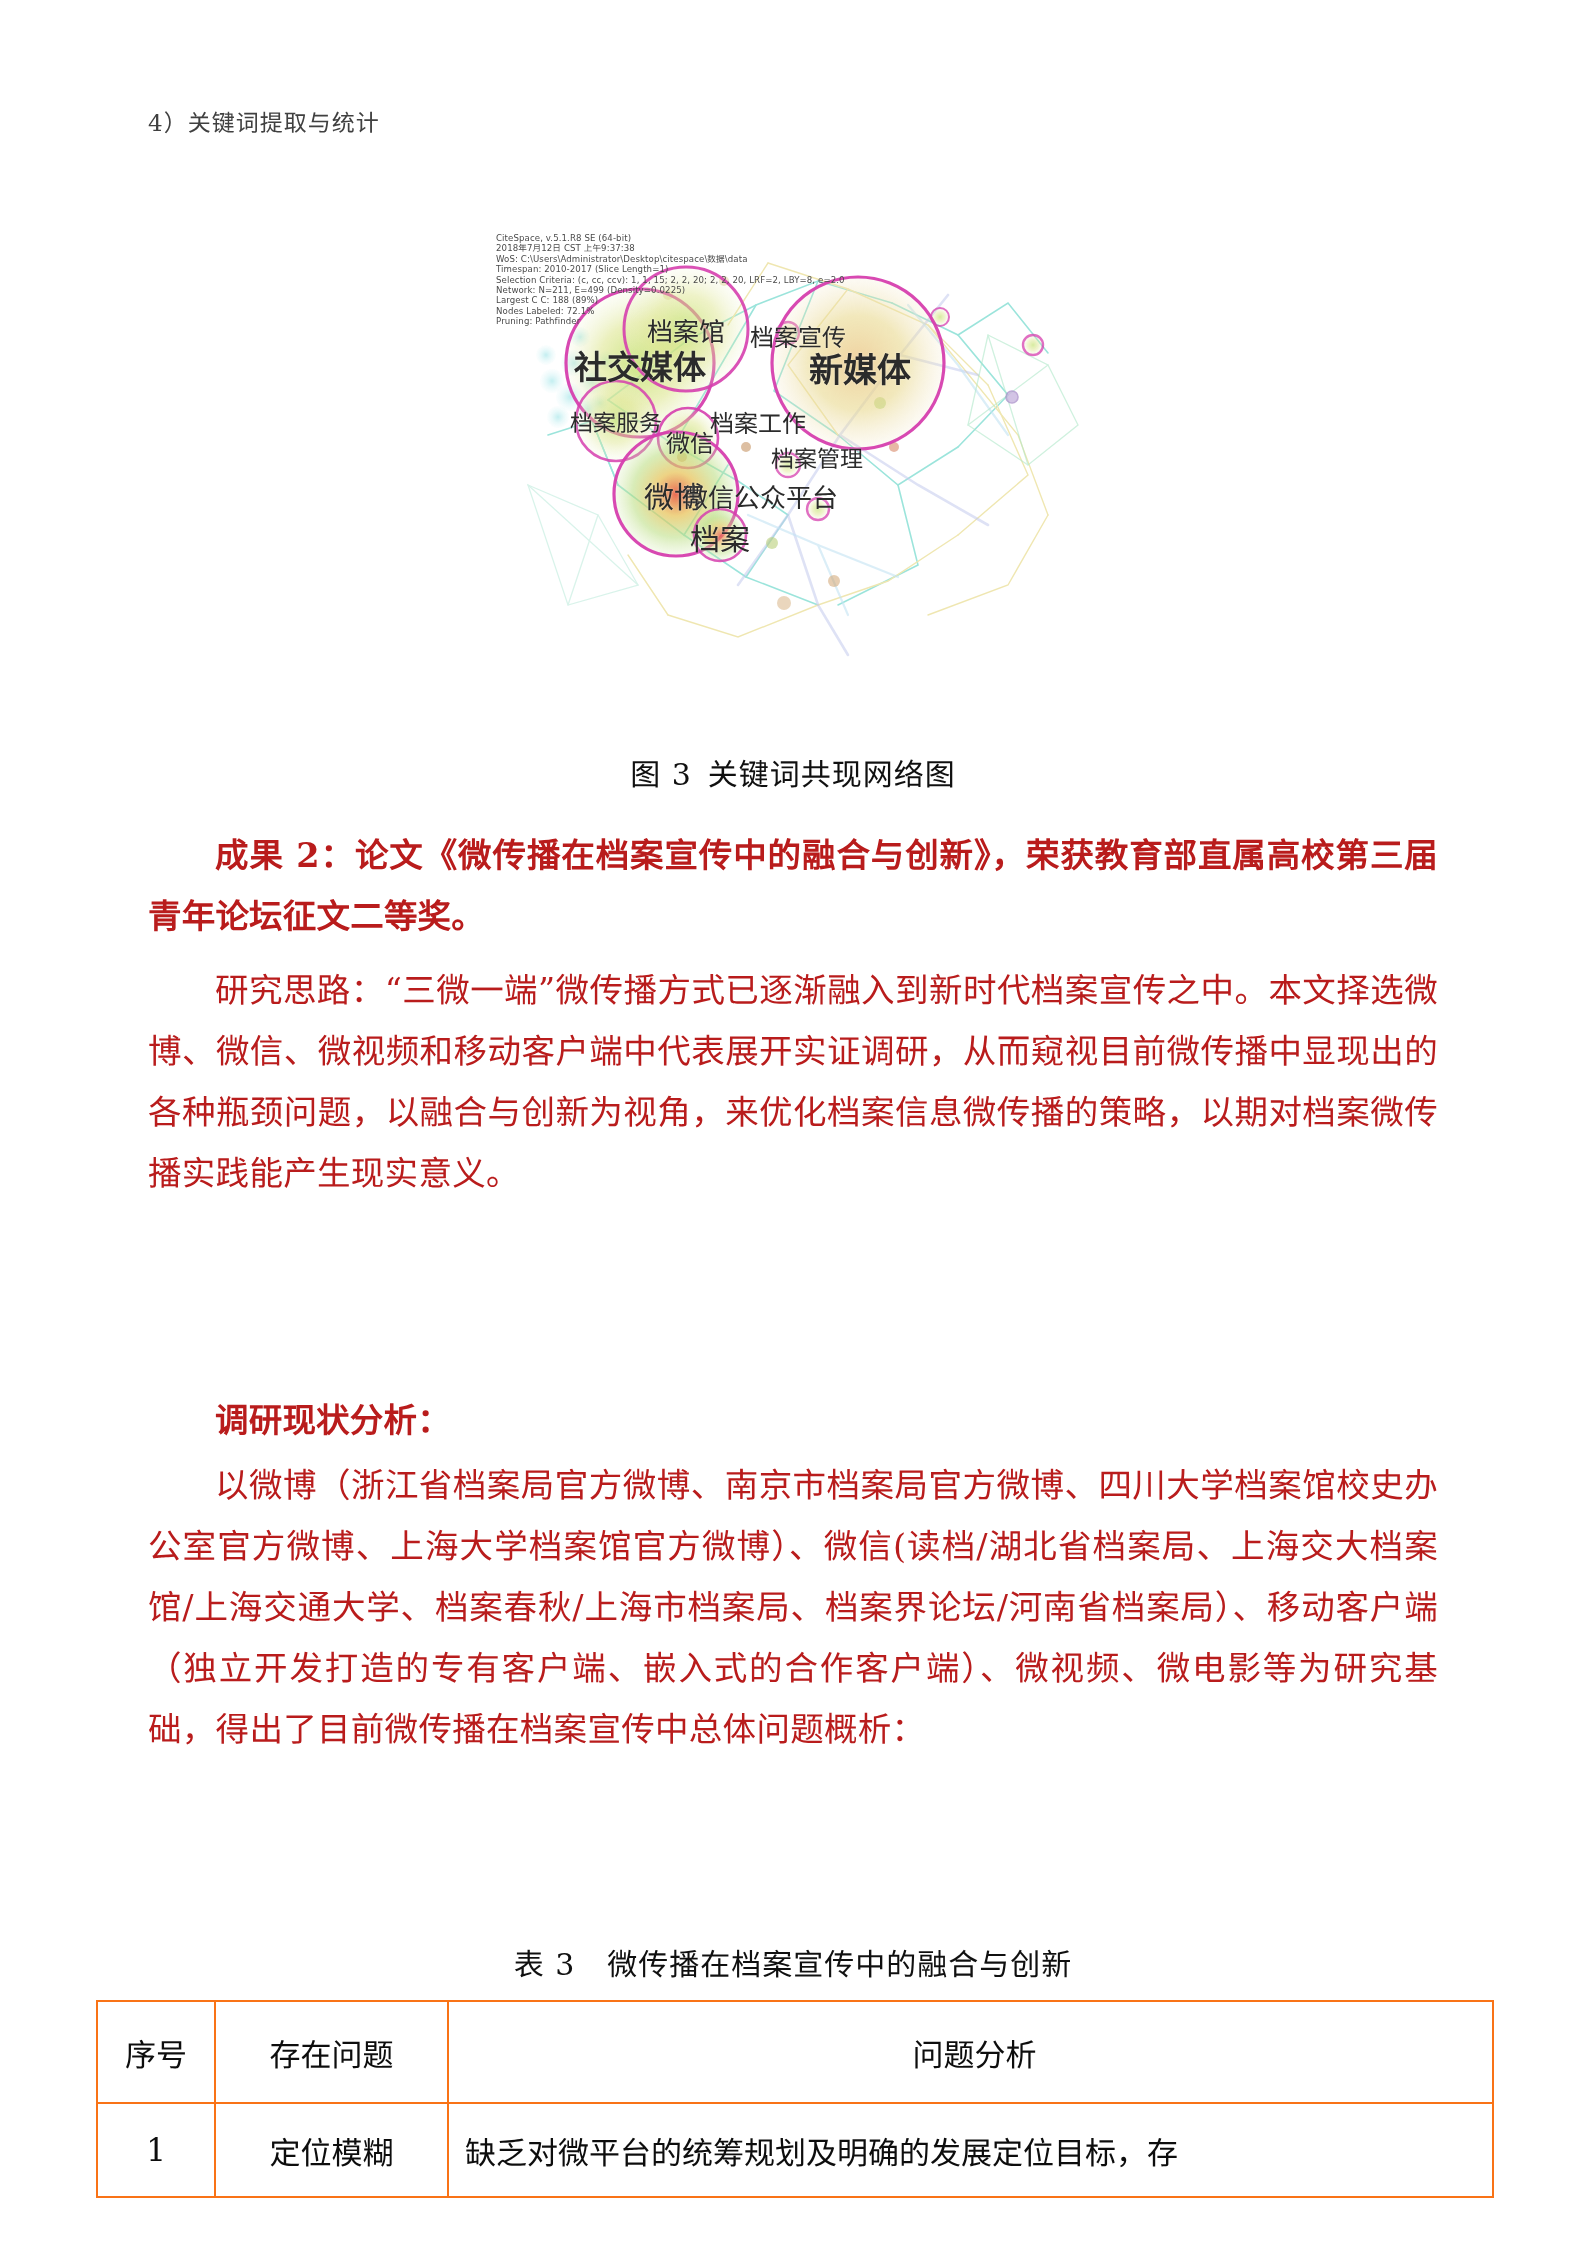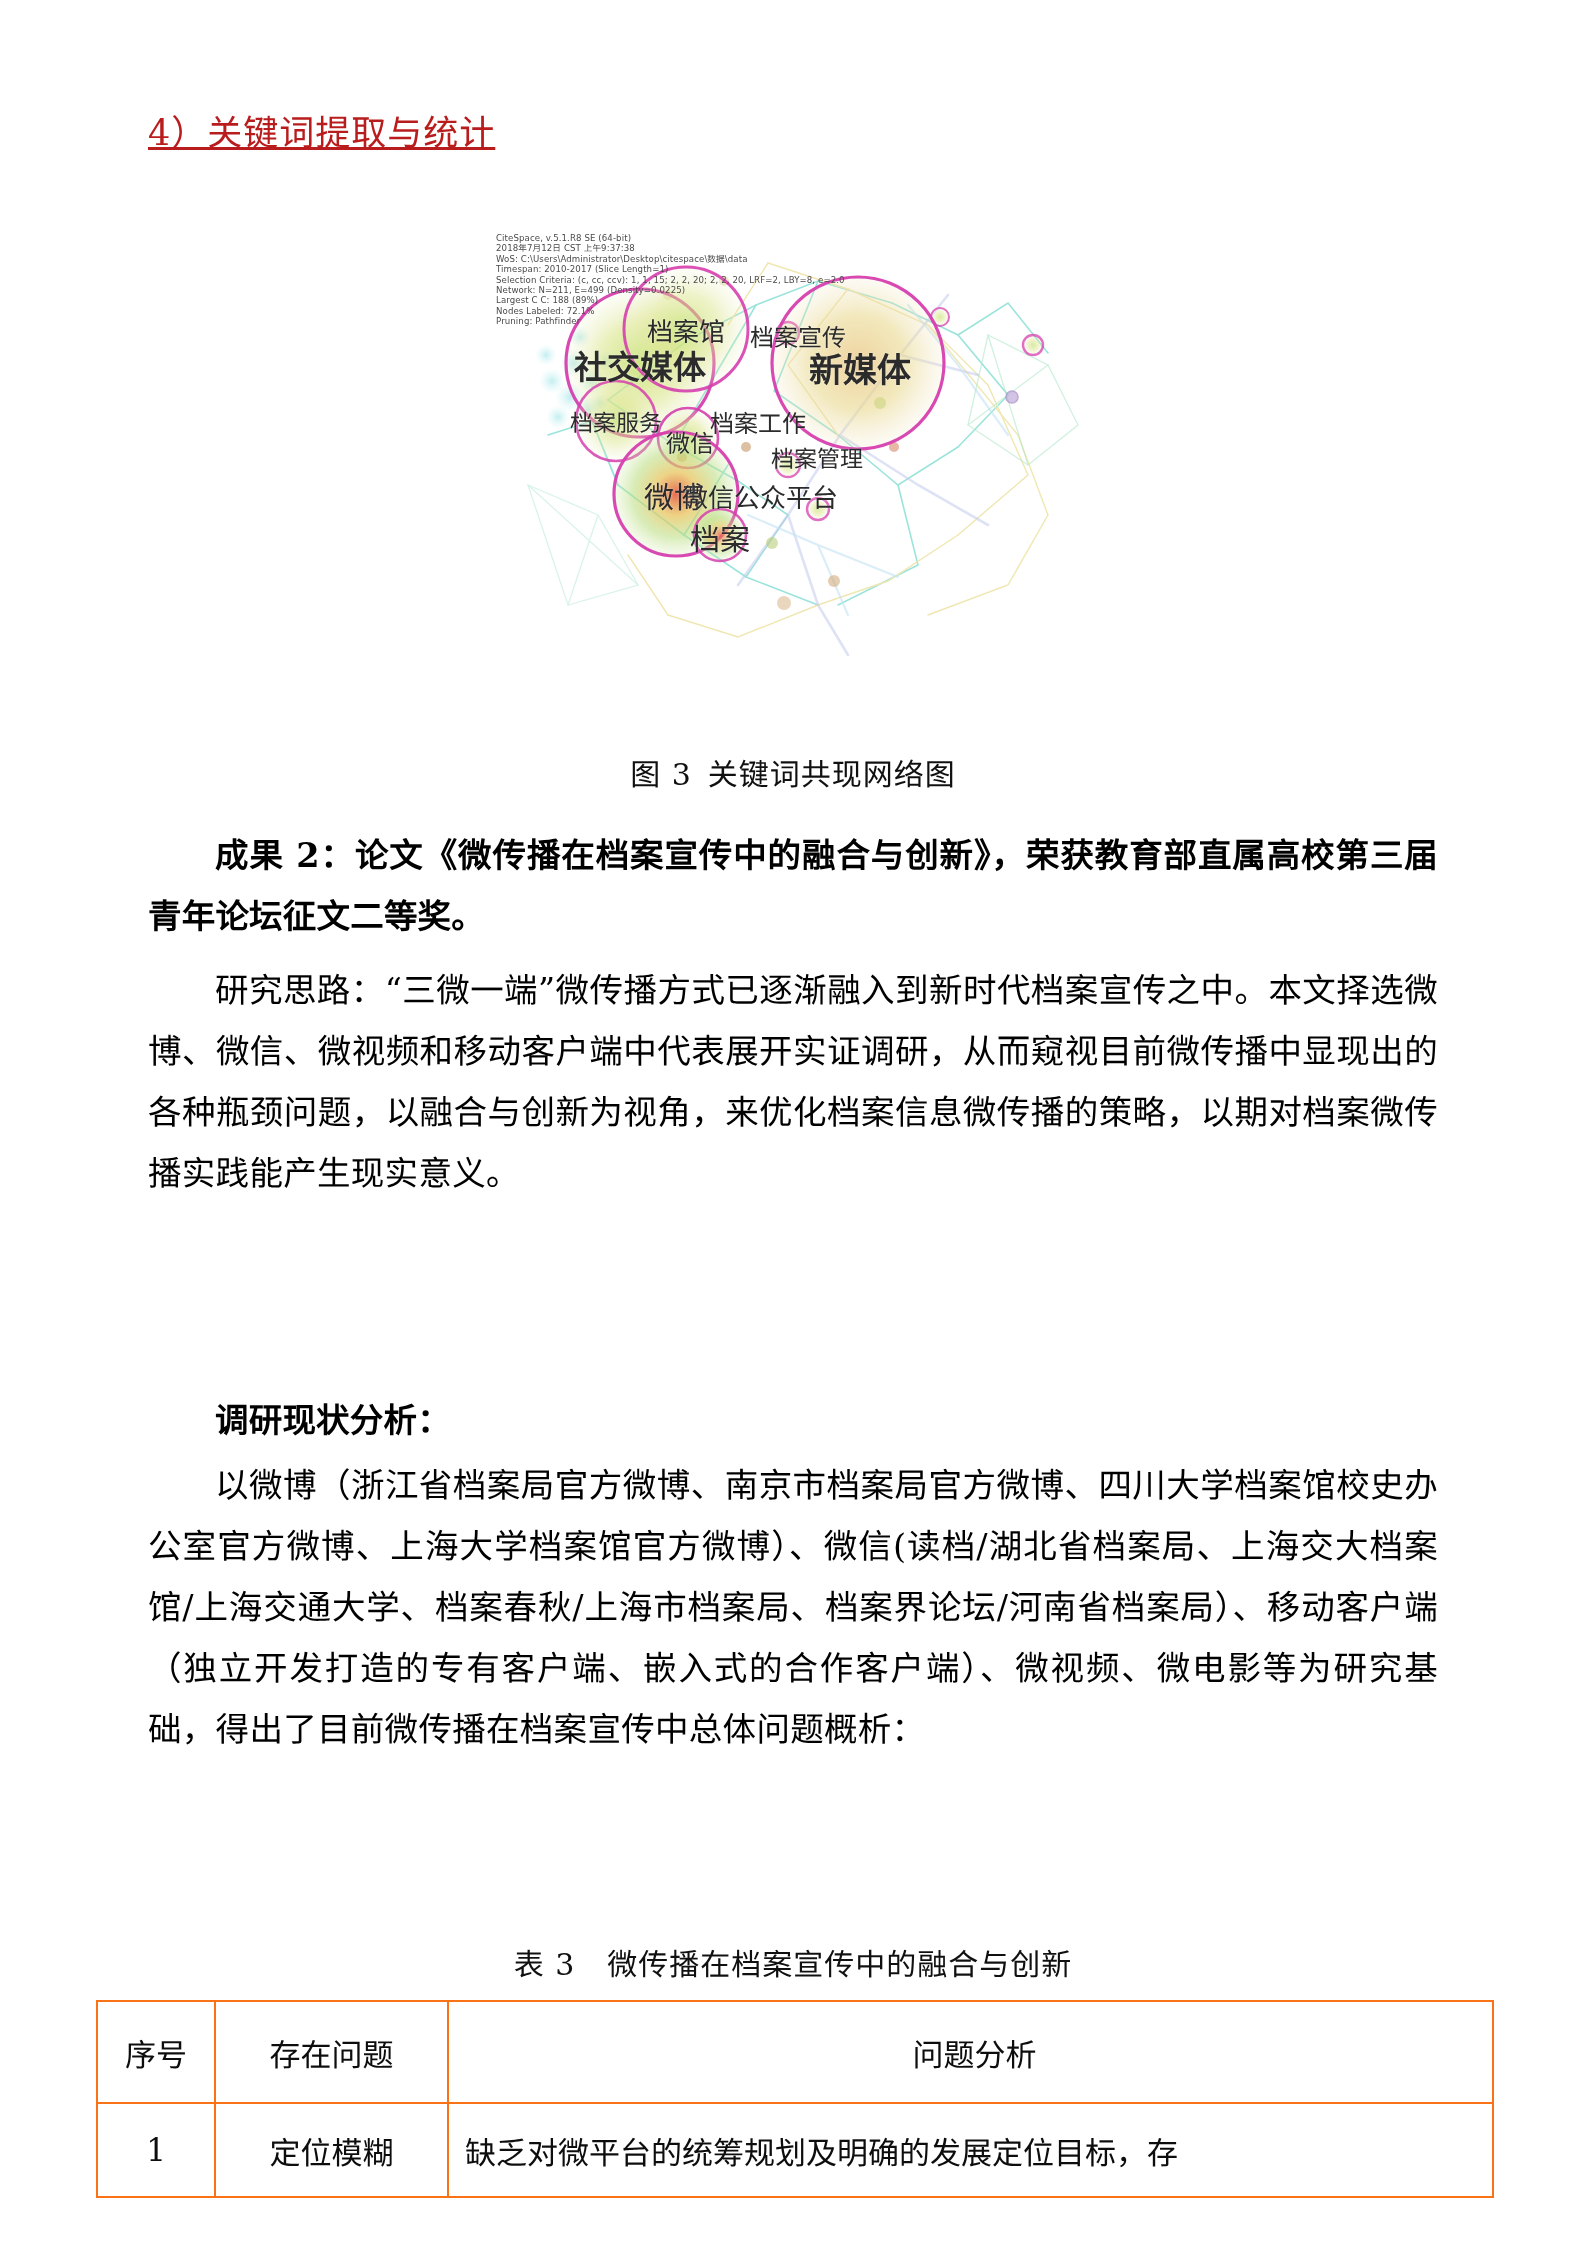--- a/index.html
+++ b/index.html
@@ -24,32 +24,31 @@
 
   
   .doc-body {
     position: absolute;
     left: 148px;
     width: 1290px;
   }
 
   .heading-num {
     font-family: "DejaVu Serif", "Liberation Serif", serif;
-    font-size: 35px;
+    font-size: 23px;
     letter-spacing: 1px;
-    color: #b91c1c;
+    color: #404040;
     white-space: nowrap;
-    text-decoration: underline;
   }
 
   .para {
     font-family: "DejaVu Serif", "Liberation Serif", serif;
     font-size: 33.5px;
     line-height: 61px;
-    color: #000000;
+    color: #b91c1c;
     text-align: justify;
     text-justify: inter-ideograph;
     letter-spacing: 0.3px;
   }
   .para.bold {
     font-weight: bold;
     letter-spacing: 0.2px;
   }
   .indent2 { text-indent: 2em; }
 

